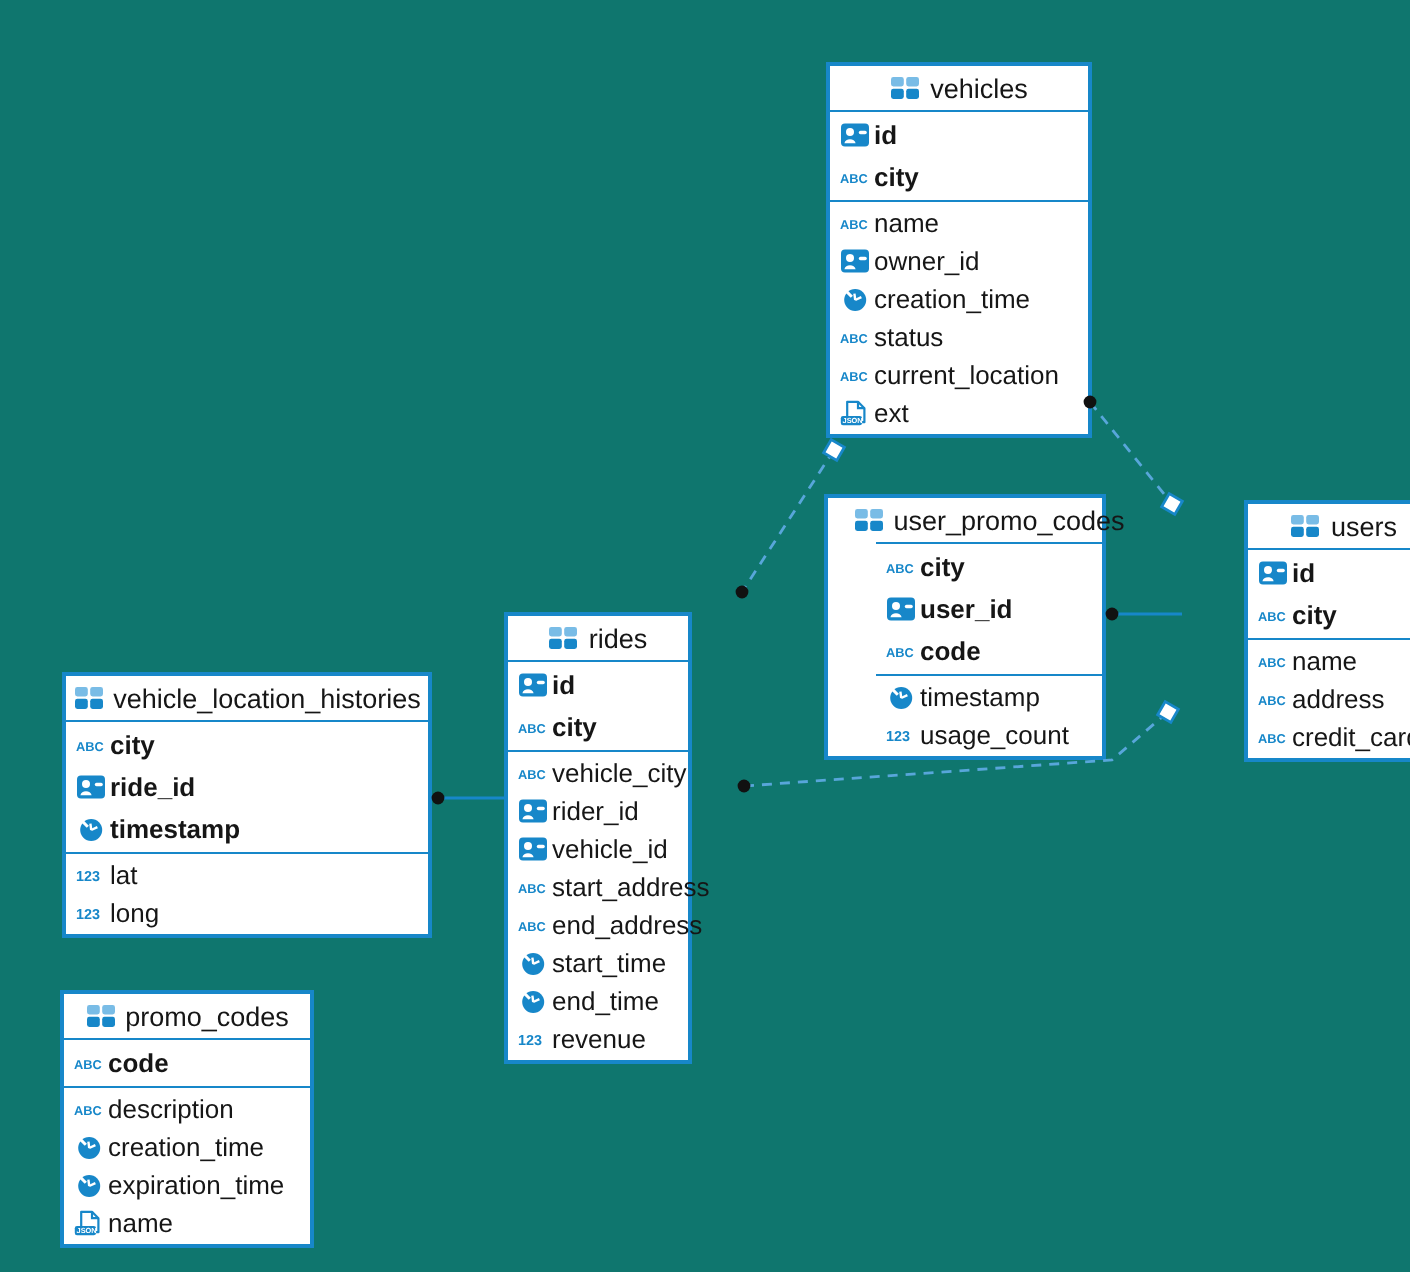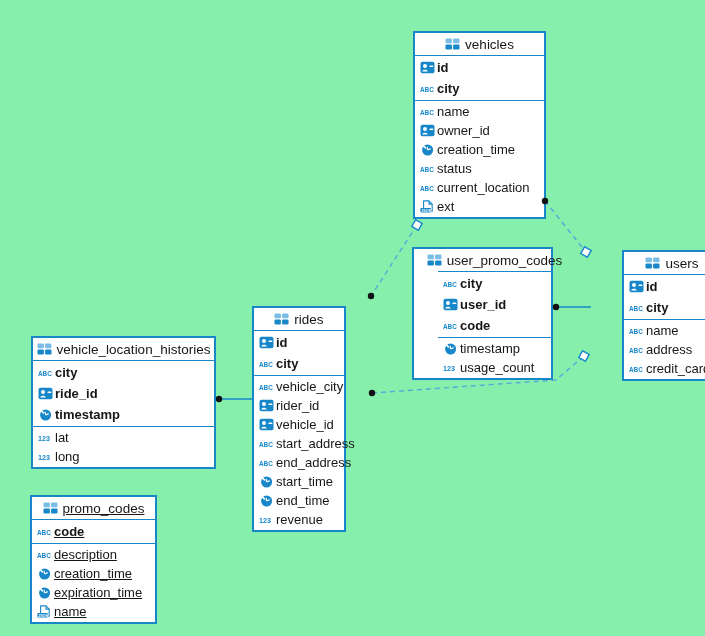--- a/index.html
+++ b/index.html
@@ -1,18 +1,18 @@
 <!DOCTYPE html>
 <html><head>
 <meta charset="utf-8">
 <style>
   :root { --blue:#1787c9; }
   html,body{margin:0;padding:0;background:#ffffff;}
   .canvas{
-    position:relative;width:705px;height:636px;background:#86efac;
+    position:relative;width:705px;height:636px;background:#0f766e;
     font-family:"Liberation Sans",sans-serif;overflow:hidden;
   }
   .er-table{
     position:absolute;box-sizing:border-box;background:#ffffff;
     border:2px solid var(--blue);color:#161616;z-index:2;
   }
   .thead{
     display:flex;align-items:center;justify-content:center;gap:3px;
     height:22px;border-bottom:1.5px solid var(--blue);
     font-size:13.5px;padding:0 4px;white-space:nowrap;
@@ -431,21 +431,21 @@
         <div class="trow">
           <span class="icon">
             <svg width="16" height="13" viewBox="0 0 16 13">
     <text x="0" y="9.5" font-family="Liberation Sans, sans-serif" font-size="7.2" font-weight="bold" fill="#1787c9">123</text>
   </svg>
           </span>
           <span>long</span>
         </div>
       </div>
     </div>
-    <div class="er-table" style="left: 30px; top: 495px; width: 127px; text-decoration: underline;">
+    <div class="er-table" style="left: 30px; top: 495px; width: 127px;">
       <div class="thead">
         <span class="icon">
           <svg width="15" height="12" viewBox="0 0 15 12">
     <rect x="0.5" y="0.5" width="6.4" height="4.7" rx="1.2" fill="#79bce6"></rect>
     <rect x="8.1" y="0.5" width="6.4" height="4.7" rx="1.2" fill="#79bce6"></rect>
     <rect x="0.5" y="6.4" width="6.4" height="5.1" rx="1.2" fill="#1787c9"></rect>
     <rect x="8.1" y="6.4" width="6.4" height="5.1" rx="1.2" fill="#1787c9"></rect>
   </svg>
         </span>
         <span>promo_codes</span>

